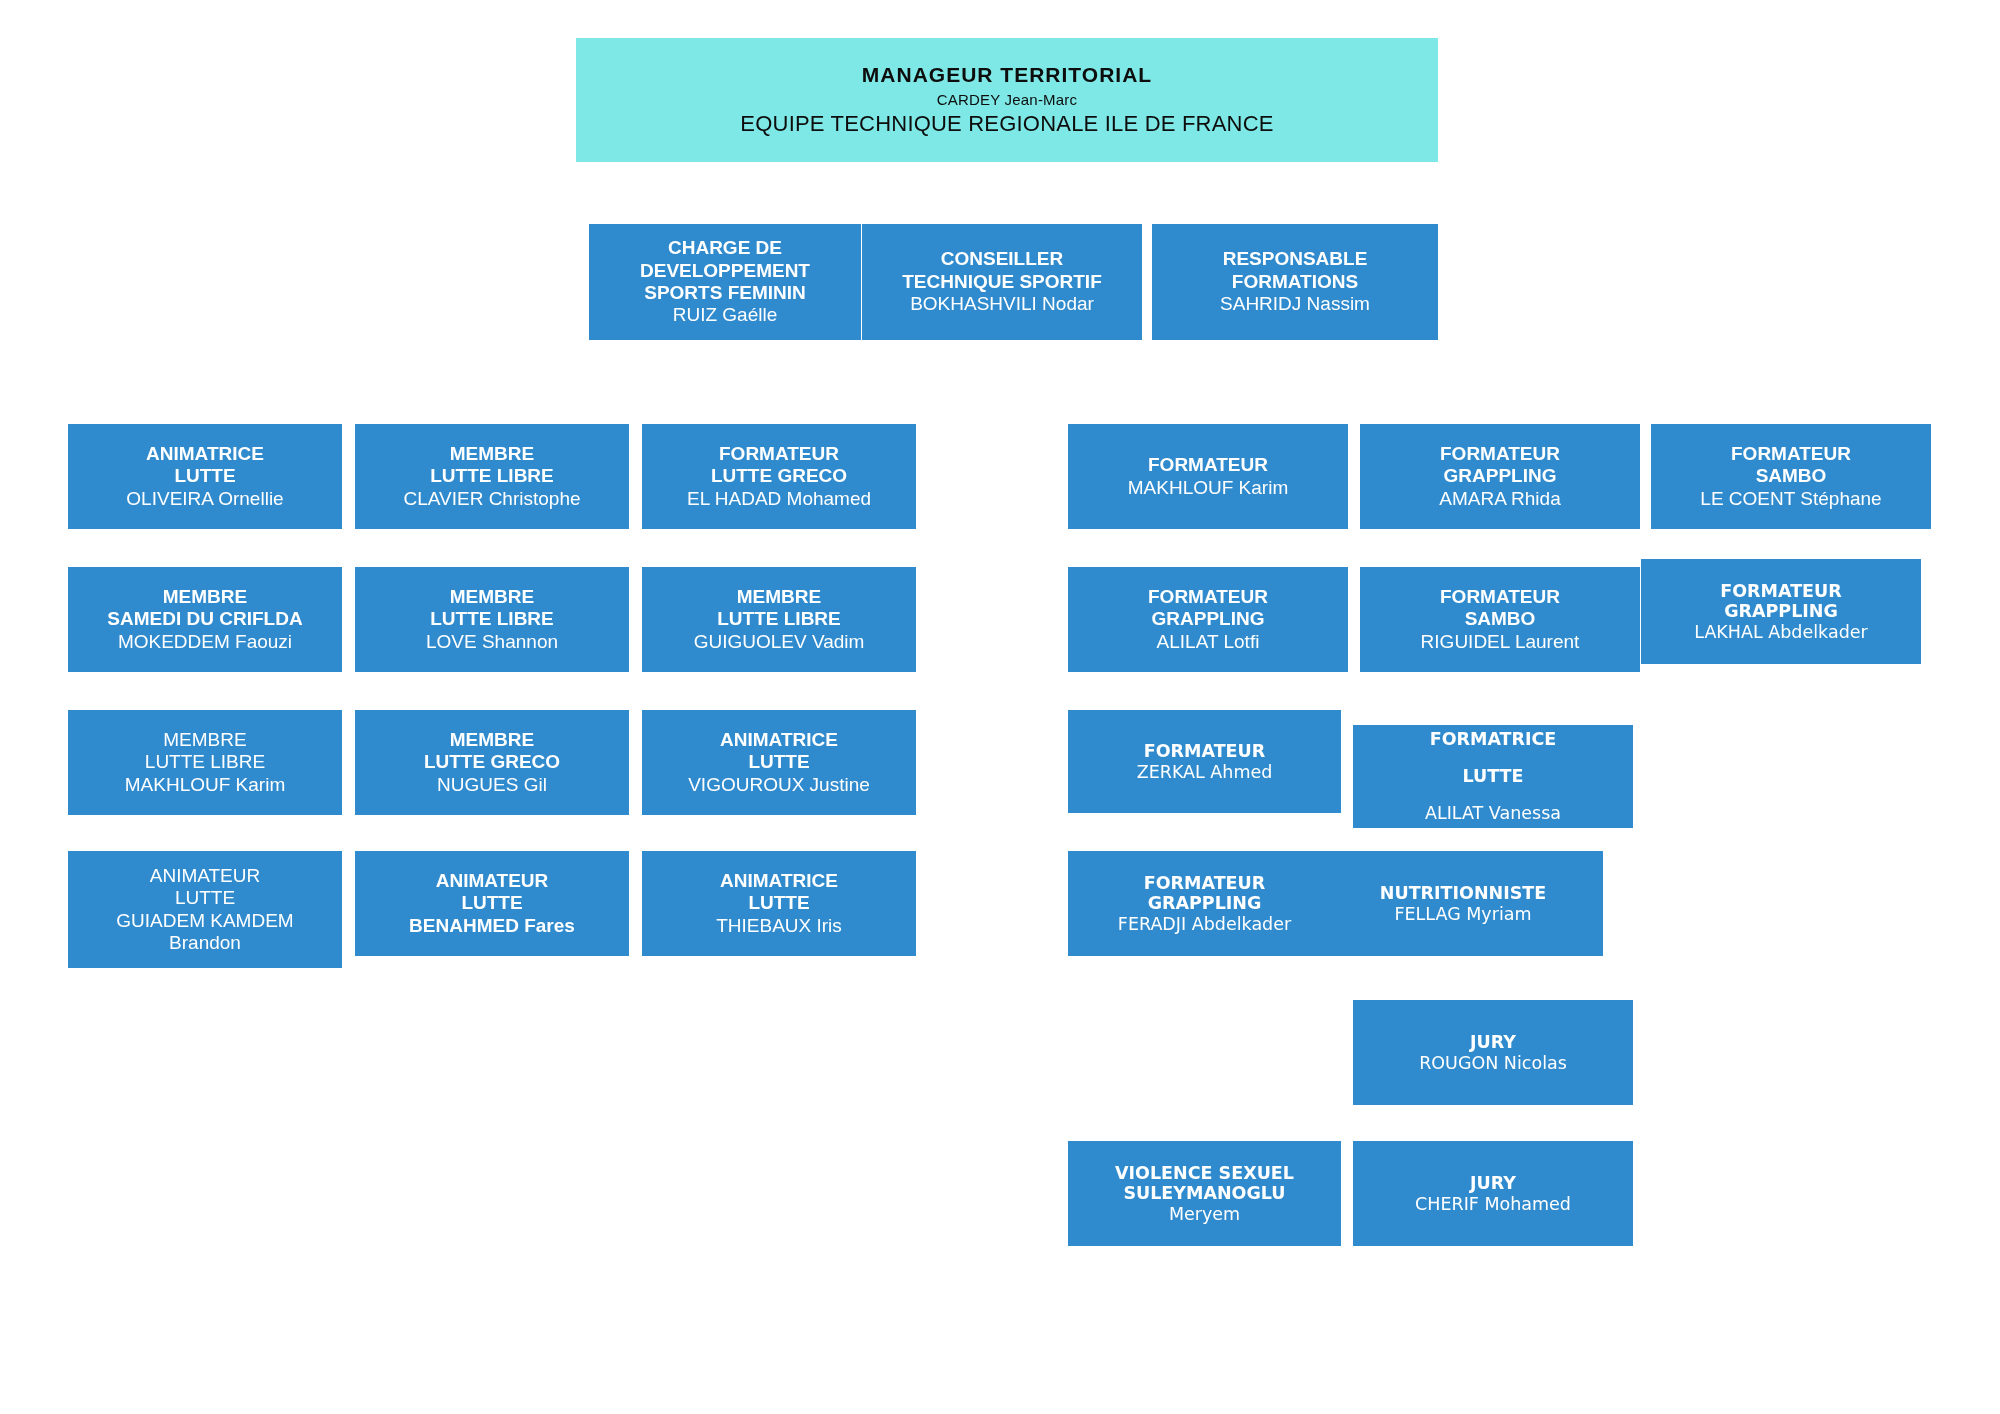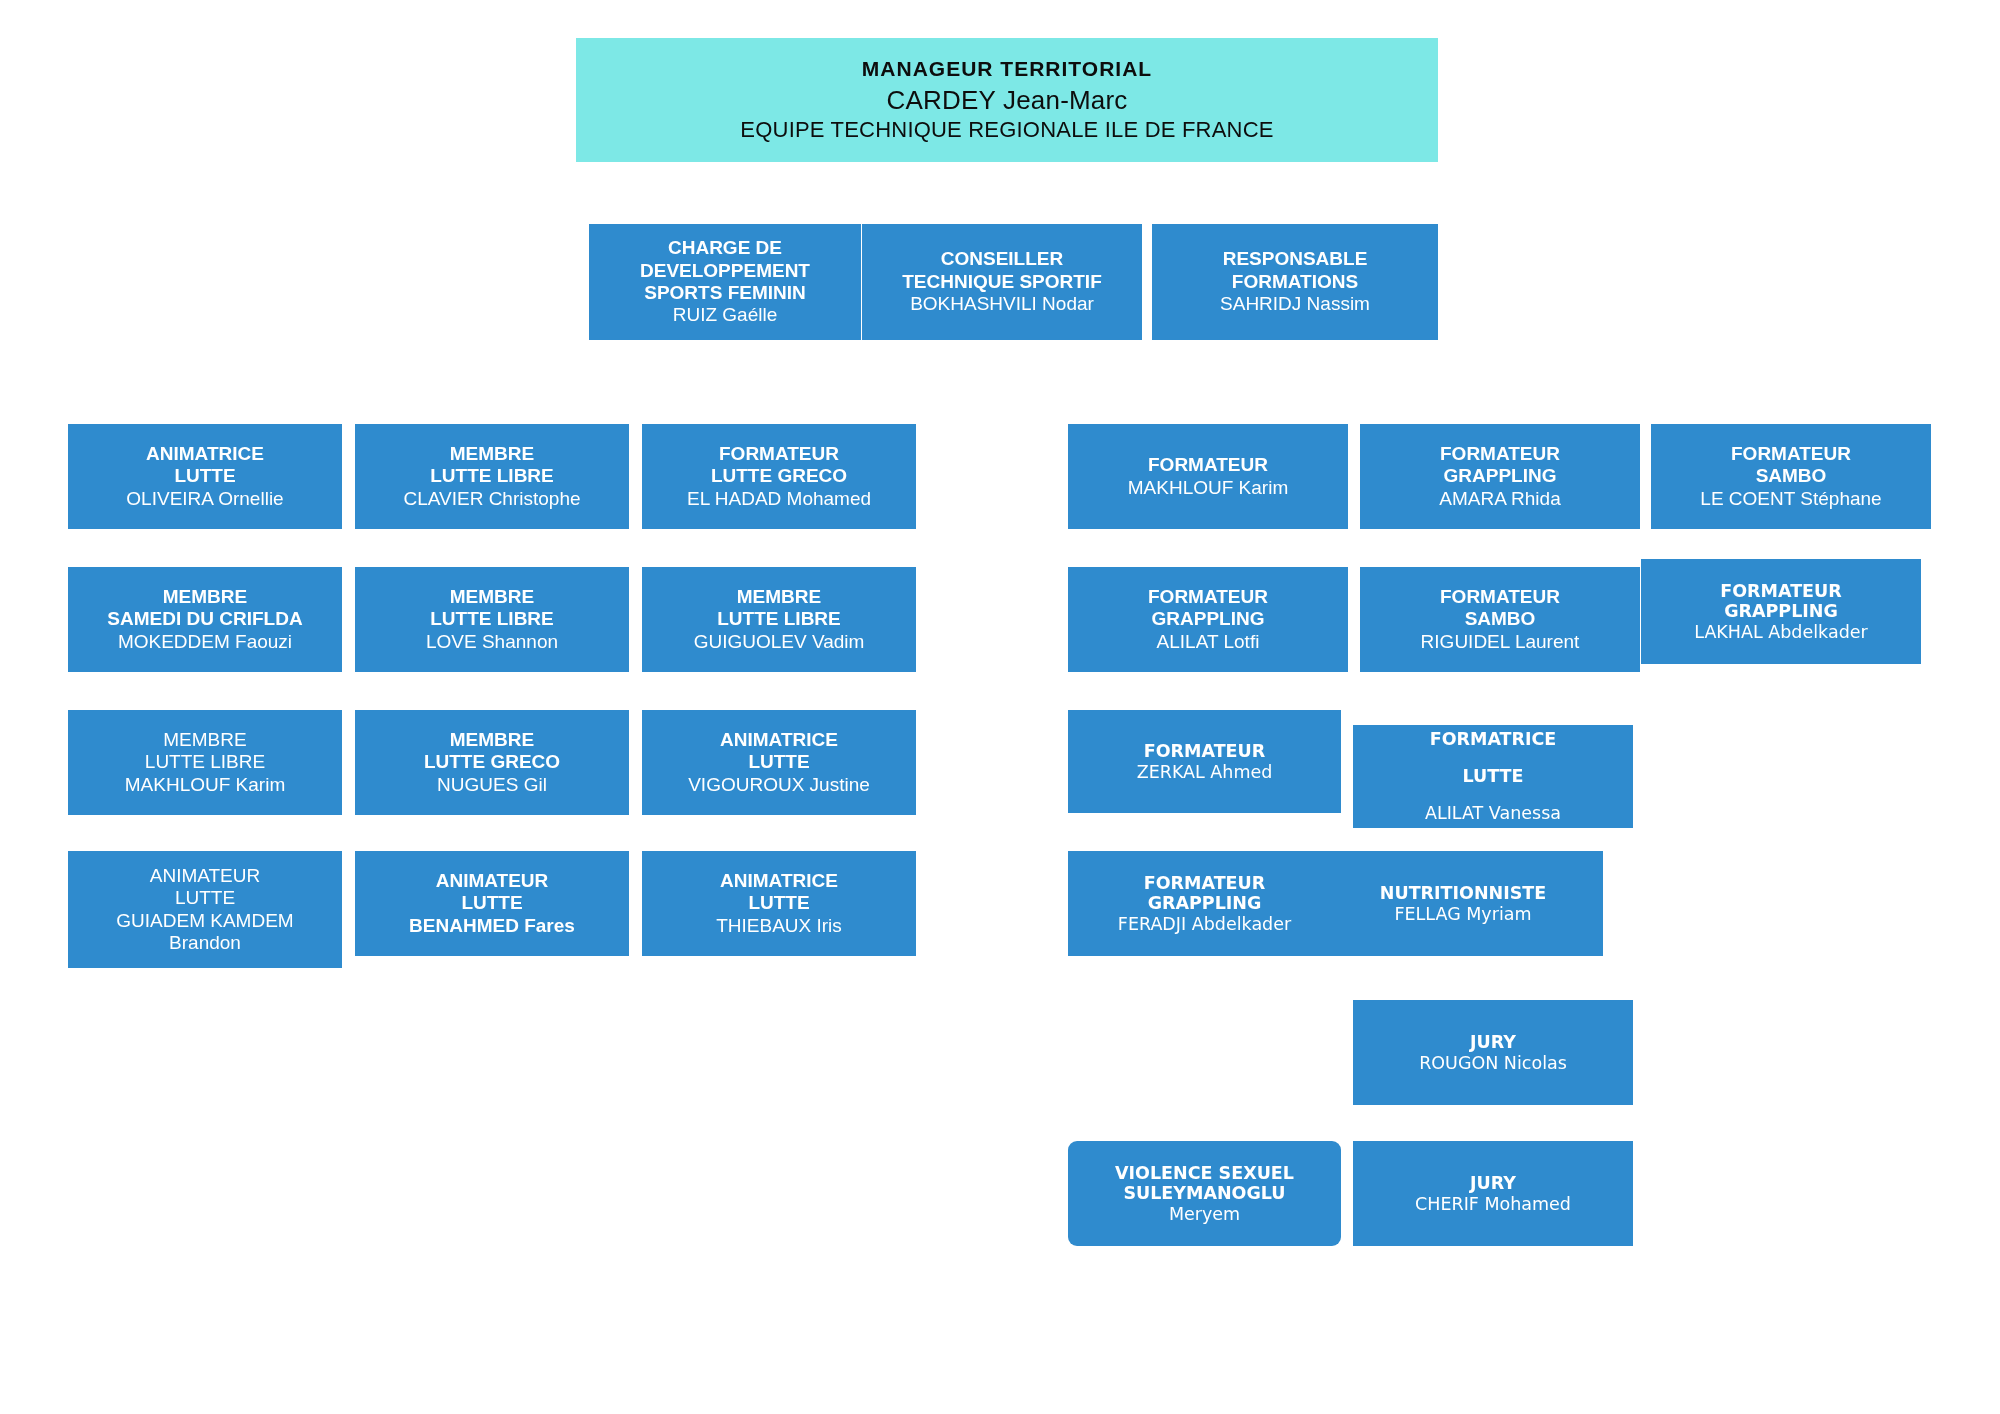--- a/index.html
+++ b/index.html
@@ -46,21 +46,21 @@
   .r  { font-weight: normal; }
 
   
   .root {
     background: #7de8e6;
     color: #0d0d0d;
     justify-content: center;
   }
   .root .ln { font-size: 21px; letter-spacing: .2px; }
   .root .ln.t1 { font-weight: bold; font-size: 21px; letter-spacing: 1px; margin-bottom: 3px; }
-  .root .ln.t2 { font-weight: normal; font-size: 26px; margin-bottom: 2px; }
+  .root .ln.t2 { font-weight: normal; font-size: 15px; margin-bottom: 2px; }
   .root .ln.t3 { font-weight: normal; font-size: 22px; }
 
   
   .blue { background: #2f8bce; }
 
   .lvl2 .ln { font-size: 19px; }
   .grid .ln { font-size: 19px; }
 
   
   .alt { font-family: "DejaVu Sans", sans-serif; }
@@ -210,21 +210,21 @@
   <div class="node blue grid alt" style="left:1323px; top:851px; width:280px; height:105px;">
     <span class="ln b">NUTRITIONNISTE</span>
     <span class="ln r">FELLAG Myriam</span>
   </div>
 
   <div class="node blue grid alt" style="left:1353px; top:1000px; width:280px; height:105px;">
     <span class="ln b">JURY</span>
     <span class="ln r">ROUGON Nicolas</span>
   </div>
 
-  <div class="node blue grid alt" style="left:1068px; top:1141px; width:273px; height:105px;border-radius:9px;">
+  <div class="node blue grid alt" style="left:1068px; top:1141px; width:273px; height:105px;">
     <span class="ln b">VIOLENCE SEXUEL</span>
     <span class="ln b">SULEYMANOGLU</span>
     <span class="ln r">Meryem</span>
   </div>
   <div class="node blue grid alt" style="left:1353px; top:1141px; width:280px; height:105px;">
     <span class="ln b">JURY</span>
     <span class="ln r">CHERIF Mohamed</span>
   </div>
 
 </div>

